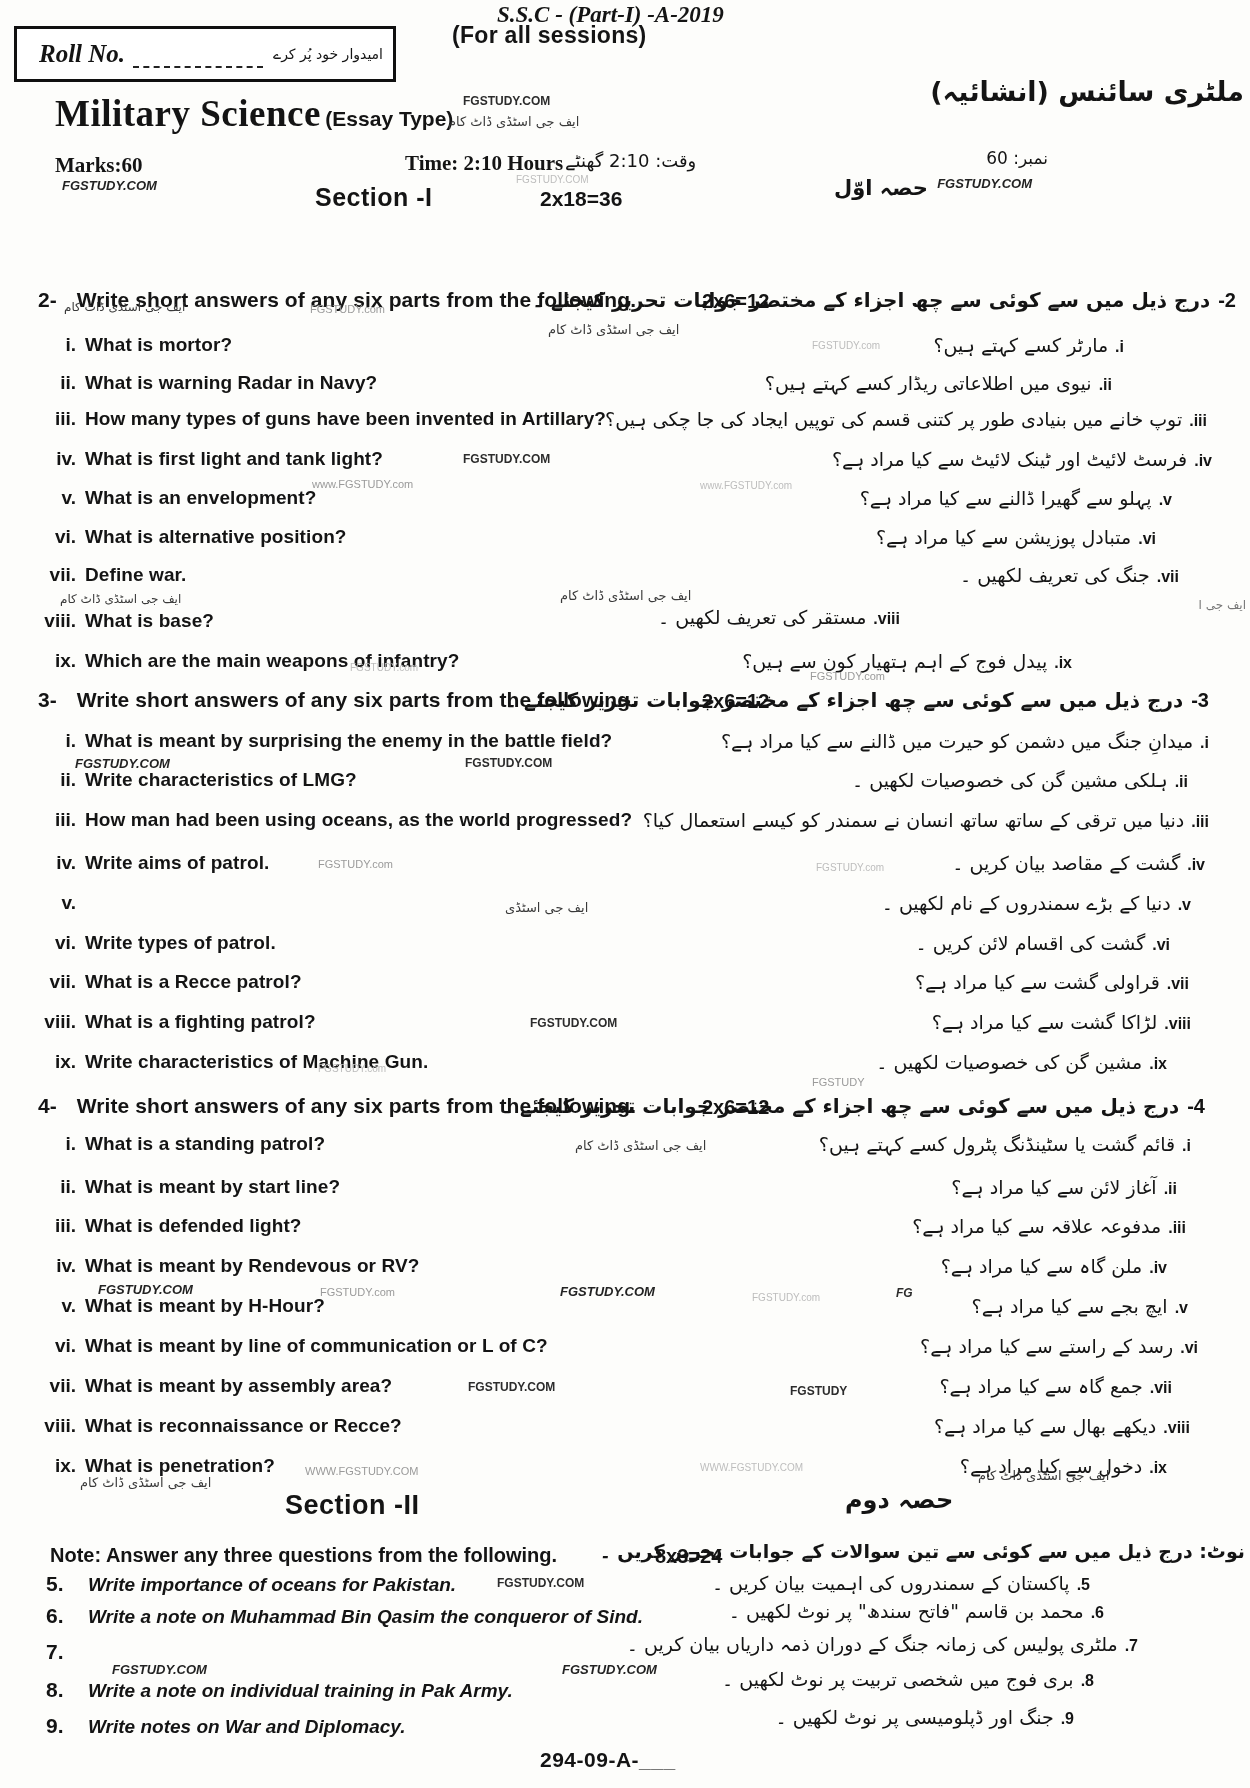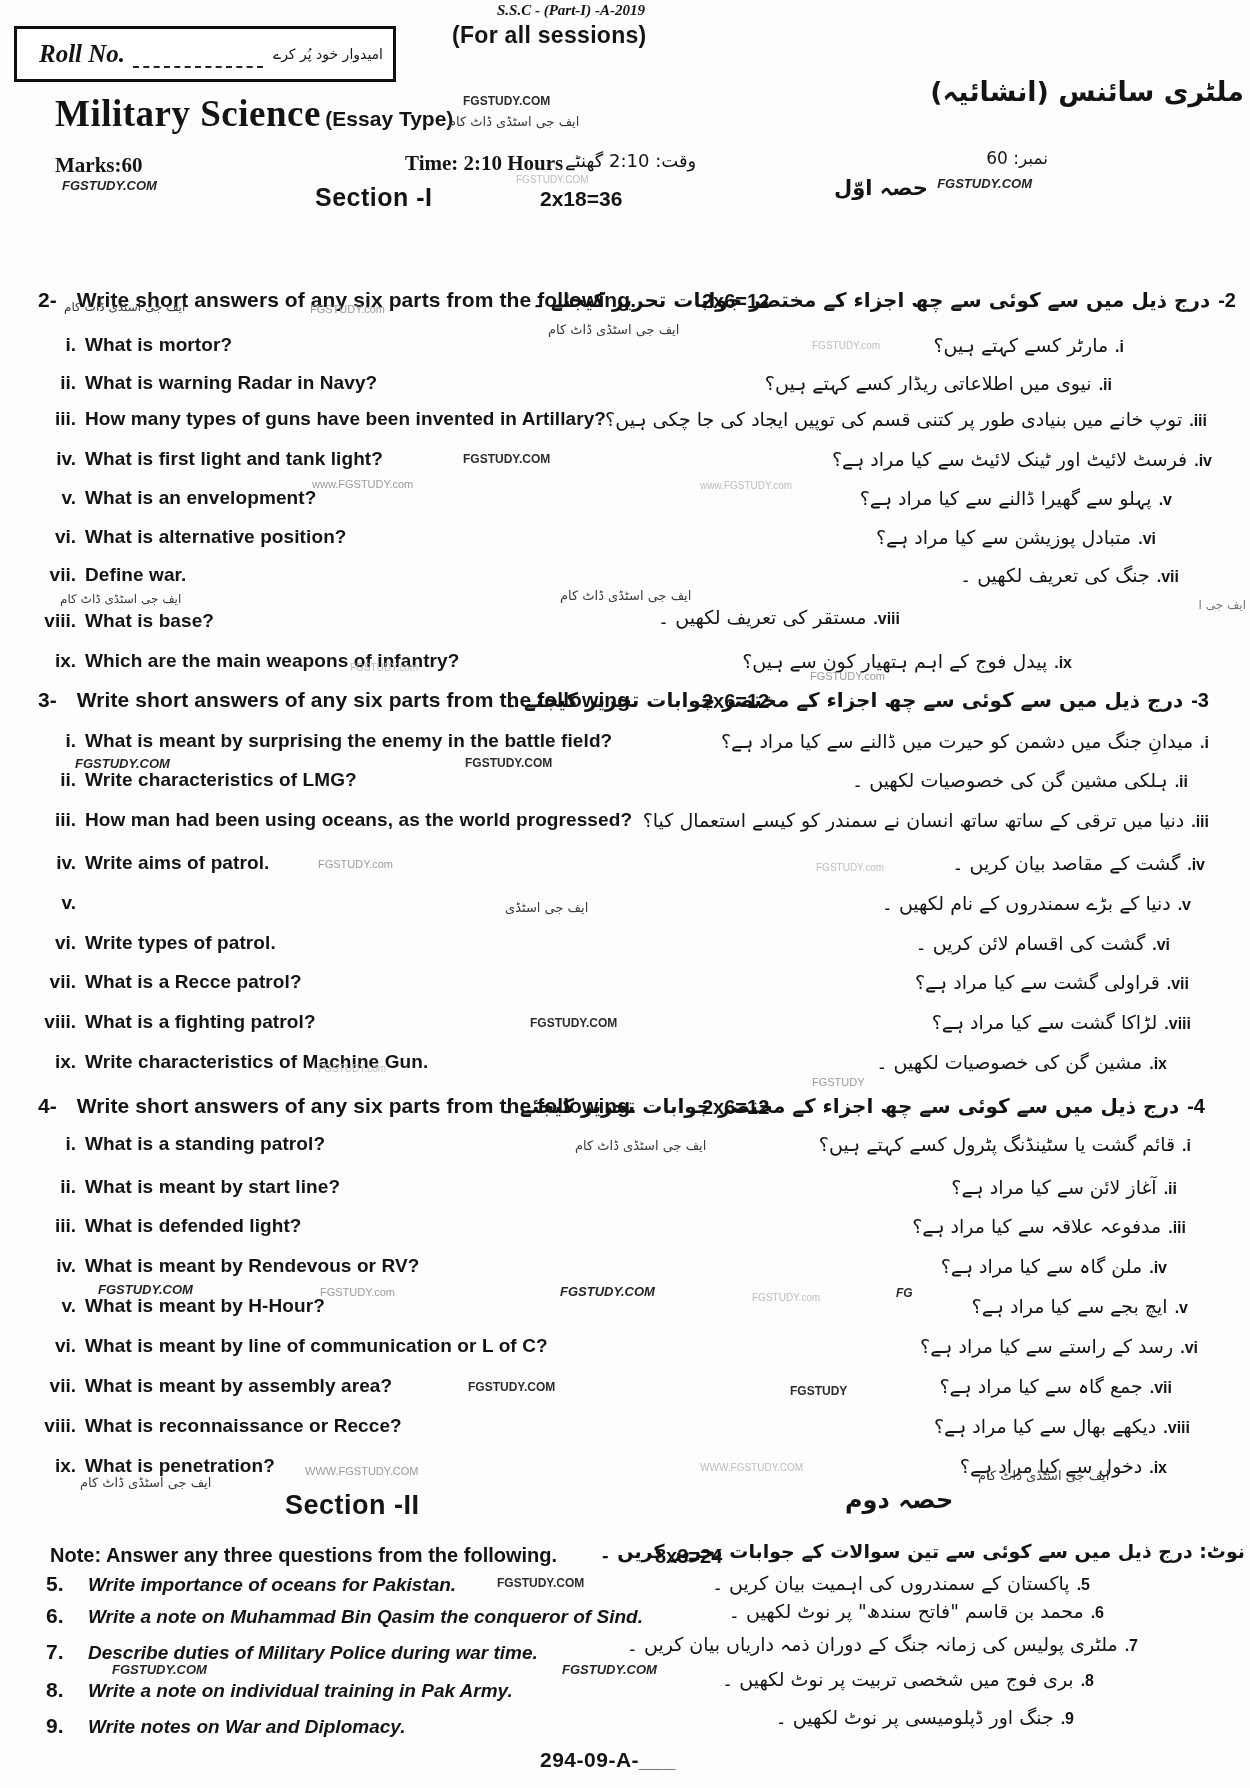--- a/index.html
+++ b/index.html
@@ -1,21 +1,21 @@
 <!DOCTYPE html>
 <html><head>
 <meta charset="utf-8">
 <style>
   html,body{margin:0;padding:0;background:#e8e8e8;}
   .page{position:relative;width:1250px;height:1788px;margin:0 auto;background:#fdfdfb;
         font-family:"Liberation Sans",sans-serif;color:#141414;overflow:hidden;}
   .abs{position:absolute;white-space:nowrap;}
 
   
-  .ssc{font-family:"Liberation Serif",serif;font-style:italic;font-weight:bold;font-size:15px;}
+  .ssc{font-family:"Liberation Serif",serif;font-style:italic;font-weight:bold;font-size:23px;}
   .sessions{font-weight:bold;font-size:23px;letter-spacing:.3px;}
   .rollbox{position:absolute;left:14px;top:26px;width:376px;height:50px;border:3px solid #101010;
            display:flex;align-items:center;background:#fff;}
   .rolllabel{font-family:"Liberation Serif",serif;font-weight:bold;font-style:italic;font-size:25px;margin-left:22px;}
   .rolldots{flex:1;border-bottom:2px dashed #222;margin:14px 10px 0 8px;height:12px;}
   .rollur{font-family:"DejaVu Sans",sans-serif;font-size:14px;margin-right:10px;direction:rtl;}
   .titleen{font-family:"Liberation Serif",serif;font-weight:bold;font-size:37px;letter-spacing:.5px;}
   .titletype{font-family:"Liberation Sans",sans-serif;font-weight:bold;font-size:21px;}
   .titleur{font-family:"DejaVu Sans",sans-serif;font-weight:bold;font-size:27px;direction:rtl;}
   .serifb{font-family:"Liberation Serif",serif;font-weight:bold;font-size:21px;}
@@ -415,21 +415,20 @@
       <span class="pn2">6.</span>
       <span class="pt2">Write a note on Muhammad Bin Qasim the conqueror of Sind.</span>
     </div>
   <div class="urow" style="top:1600px;right:146px">
       <span class="ut">محمد بن قاسم "فاتح سندھ" پر نوٹ لکھیں ۔</span>
       <span class="un">.6</span>
     </div>
 
   <div class="erow2" style="top:1640px">
       <span class="pn2">7.</span>
-      <span class="pt2">Describe duties of Military Police during war time.</span>
     </div>
   <div class="urow" style="top:1633px;right:112px">
       <span class="ut">ملٹری پولیس کی زمانہ جنگ کے دوران ذمہ داریاں بیان کریں ۔</span>
       <span class="un">.7</span>
     </div>
 
   <div class="wmbi" style="left:112px;top:1662px">FGSTUDY.COM</div>
   <div class="wmbi" style="left:562px;top:1662px">FGSTUDY.COM</div>
   <div class="erow2" style="top:1678px">
       <span class="pn2">8.</span>

